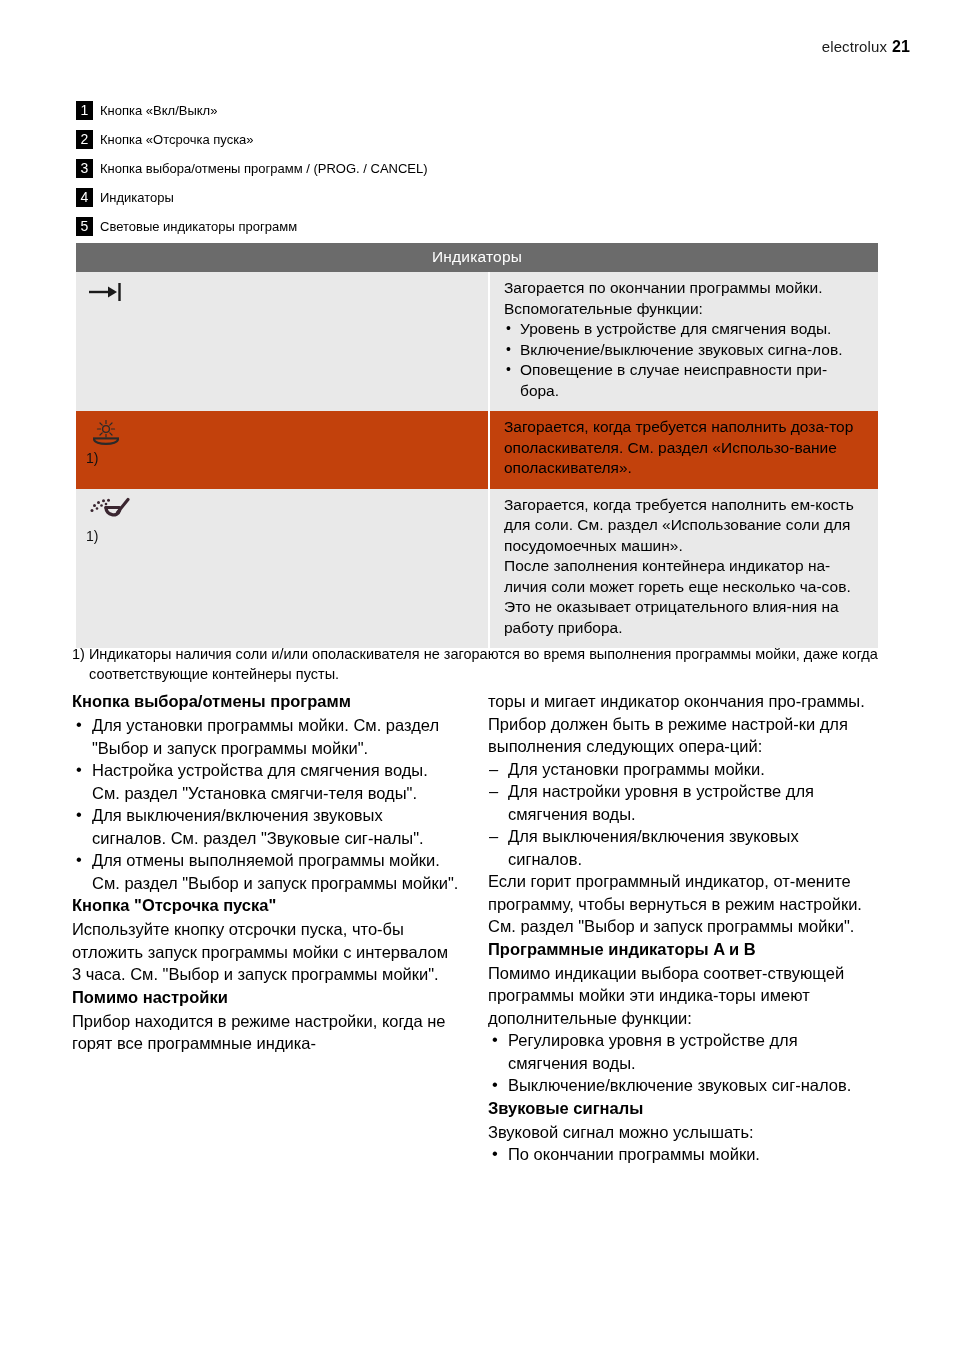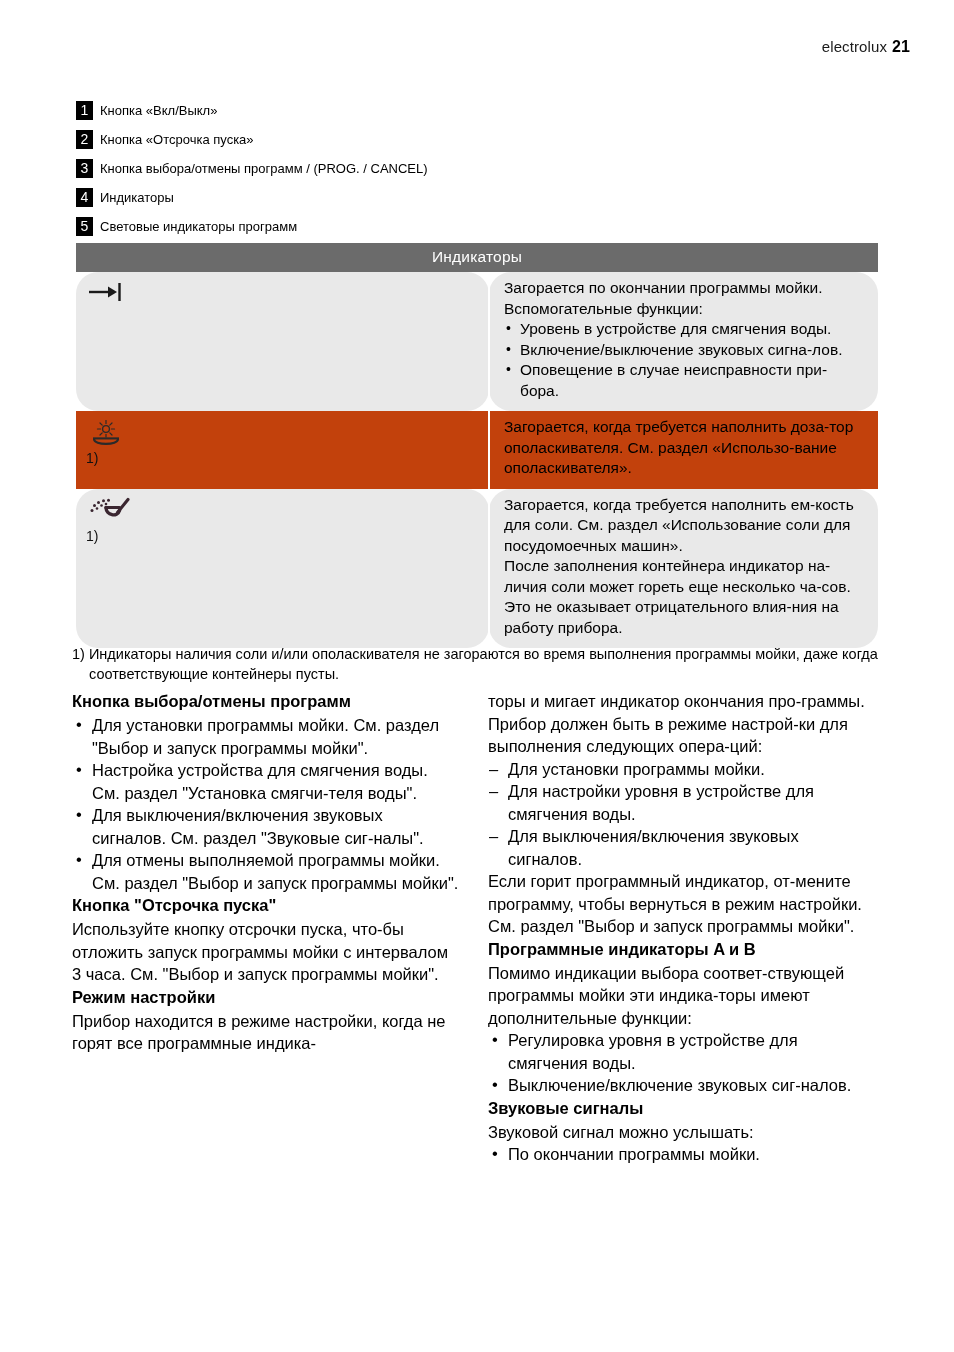--- a/index.html
+++ b/index.html
@@ -83,21 +83,21 @@
     text-align: center;
     font-size: 15.5px;
     padding: 5px 0 6px 0;
     font-weight: normal;
     letter-spacing: 0.2px;
   }
   .ind-row > td {
     vertical-align: top;
     padding: 0;
   }
-  .ind-row.shade-light > td { background: #e9e9e9; border-radius: 22px; }
+  .ind-row.shade-light > td { background: #e9e9e9; }
   .ind-row.shade-dark  > td { background: #c2410c; }
 
   .cell-icon {
     width: 402px;
     border-right: 2px solid #ffffff;
     padding: 7px 0 10px 10px !important;
   }
   .cell-desc {
     padding: 6px 14px 10px 14px !important;
     font-size: 15.5px;
@@ -334,21 +334,21 @@
       <ul class="bul">
         <li>Для установки программы мойки. См. раздел "Выбор и запуск программы мойки".</li>
         <li>Настройка устройства для смягчения воды. См. раздел "Установка смягчи-теля воды".</li>
         <li>Для выключения/включения звуковых сигналов. См. раздел "Звуковые сиг-налы".</li>
         <li>Для отмены выполняемой программы мойки. См. раздел "Выбор и запуск программы мойки".</li>
       </ul>
 
       <h3 class="sec sec-gap">Кнопка "Отсрочка пуска"</h3>
       <p class="body">Используйте кнопку отсрочки пуска, что-бы отложить запуск программы мойки с интервалом 3 часа. См. "Выбор и запуск программы мойки".</p>
 
-      <h3 class="sec sec-gap">Режим настройки</h3>
+      <h3 class="sec sec-gap">Помимо настройки</h3>
       <p class="body">Прибор находится в режиме настройки, когда не горят все программные индика-</p>
 
     </div>
 
     <div class="col col-right">
 
       <p class="body">торы и мигает индикатор окончания про-граммы.</p>
       <p class="body">Прибор должен быть в режиме настрой-ки для выполнения следующих опера-ций:</p>
       <ul class="dsh">
         <li>Для установки программы мойки.</li>

